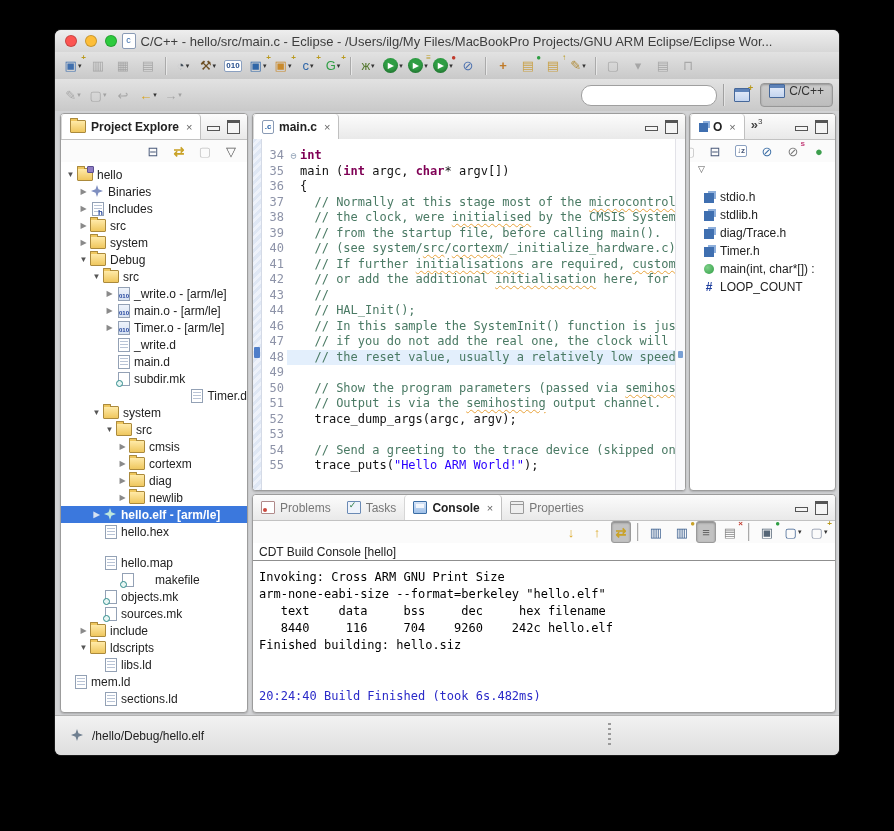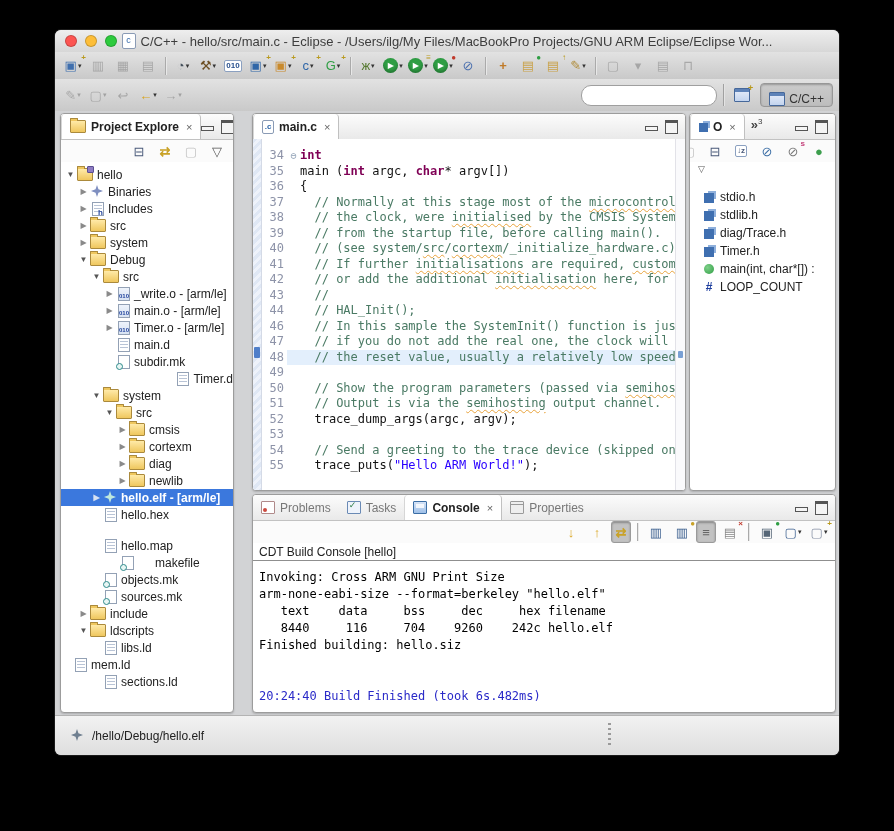--- a/index.html
+++ b/index.html
@@ -32,32 +32,32 @@
   .tb-glyph.small{font-size:8px;font-weight:bold;border:1px solid #8ba0c0;background:#fff;padding:1px 1px;border-radius:2px;}
   .tb-circle{width:15px;height:15px;border-radius:50%;color:#fff;font-size:8px;display:inline-flex;
              align-items:center;justify-content:center;box-shadow:inset 0 -2px 3px rgba(0,0,0,.25);}
   .tb-badge{position:absolute;right:-1px;top:-2px;font-size:8px;font-weight:bold;color:#b99a1e;}
   .tb-sup{position:absolute;right:0;top:-1px;font-size:8px;color:#c4407a;font-weight:bold;}
   .tb-dd{font-size:7px;color:#333;margin-left:1px;}
   .tb-sep{width:1px;height:18px;background:#aaa;margin:0 4px;box-shadow:1px 0 0 #e8e8e8;}
   .searchbox{width:118px;height:19px;border:1px solid #9f9f9f;border-radius:10px;background:#fff;
              font-size:12px;padding:0 8px;outline:none;}
   .vsep{width:1px;height:22px;background:#a0a0a0;box-shadow:1px 0 0 #e4e4e4;}
-  .persp-btn{display:inline-flex;align-items:flex-end;gap:4px;height:24px;padding:0 8px;
+  .persp-btn{display:inline-flex;align-items:flex-start;gap:4px;height:24px;padding:0 8px;
              font-size:12px;color:#333;border:1px solid #979797;border-radius:4px;
              background:linear-gradient(#cbcbcb,#bdbdbd);box-shadow:inset 0 1px 2px rgba(0,0,0,.25);}
   .persp-ico{width:14px;height:12px;border:1px solid #46689a;background:linear-gradient(#e8eefa,#c3d4ee);
              position:relative;border-radius:1px;flex:none;}
   .persp-ico::before{content:"";position:absolute;left:0;right:0;top:0;height:3px;background:#5d82b8;}
   .persp-ico.plus::after{content:"+";position:absolute;right:-4px;top:-6px;color:#b99a1e;font-weight:bold;font-size:9px;}
   
   .main{position:absolute;left:0;top:81px;width:784px;height:605px;background:#d2d3d5;}
   .panel{position:absolute;background:#fff;border:1px solid #9c9c9c;border-radius:4px;overflow:hidden;
          box-shadow:0 1px 2px rgba(0,0,0,.18);box-sizing:border-box;}
-  .panel.pe{left:5px;top:2px;width:174px;height:600px;}
+  .panel.pe{left:5px;top:2px;width:188px;height:600px;}
   .panel.ed{left:197px;top:2px;width:434px;height:378px;}
   .panel.ol{left:634px;top:2px;width:147px;height:378px;}
   .panel.cons{left:197px;top:383px;width:584px;height:219px;}
   .tabrow{height:25px;background:linear-gradient(#fcfcfc,#e9e9e9);border-bottom:1px solid #c2c2c2;
           display:flex;align-items:stretch;font-size:12px;color:#333;position:relative;}
   .tab{display:flex;align-items:center;gap:5px;padding:0 8px;white-space:nowrap;}
   .tab.active{background:#fff;border-right:1px solid #c0c0c0;border-left:1px solid #d6d6d6;
               border-top-left-radius:4px;border-top-right-radius:4px;font-weight:bold;color:#222;}
   .tab.inactive{color:#777;}
   .tclose{font-size:11px;color:#666;font-weight:normal;margin-left:2px;}
@@ -373,20 +373,25 @@
               <span>main.o - [arm/le]</span>
             </div>
             <div class="trow" style="padding-left: 43px;">
               <span class="tarrow closed">▶</span>
               <span class="ti obj"></span>
               <span>Timer.o - [arm/le]</span>
             </div>
             <div class="trow" style="padding-left: 43px;">
               <span class="tarrow"></span>
               <span class="ti doc"></span>
+              <span>_write.d</span>
+            </div>
+            <div class="trow" style="padding-left: 43px;">
+              <span class="tarrow"></span>
+              <span class="ti doc"></span>
               <span>main.d</span>
             </div>
             <div class="trow" style="padding-left: 43px;">
               <span class="tarrow"></span>
               <span class="ti mk"></span>
               <span>subdir.mk</span>
             </div>
             <div class="trow" style="padding-left: 43px; justify-content: flex-end;">
               <span class="tarrow"></span>
               <span class="ti doc"></span>

